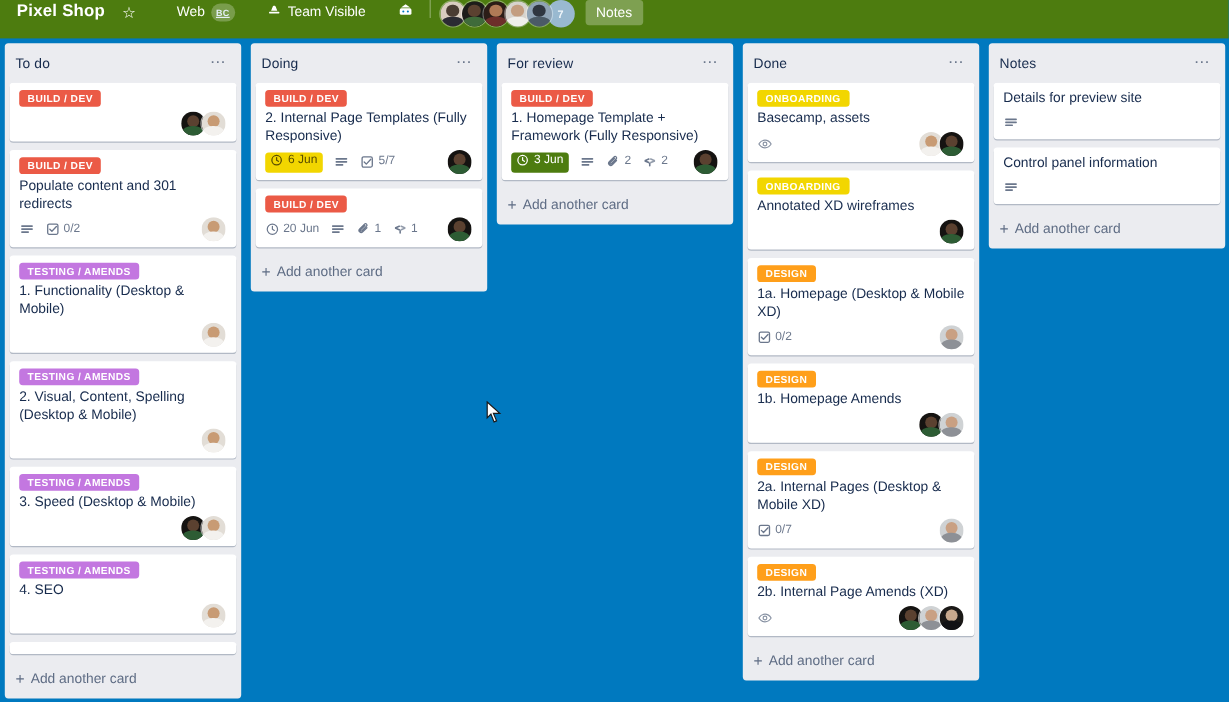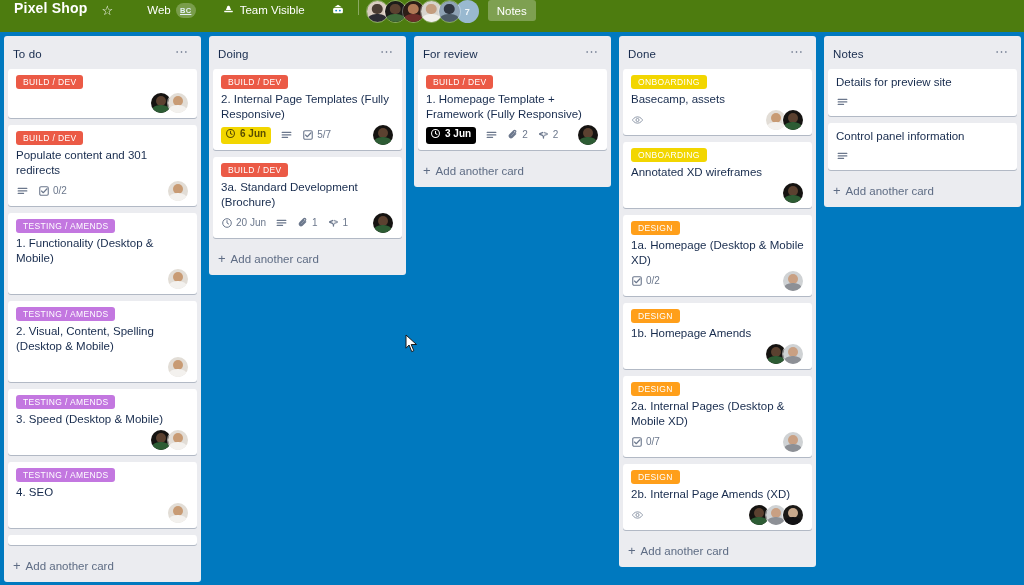--- a/index.html
+++ b/index.html
@@ -155,21 +155,21 @@
     margin-bottom: 7px;
     cursor: pointer;
     position: relative;
   }
   .labels { display: flex; flex-wrap: wrap; gap: 4px; margin-bottom: 3px; }
   .label {
     height: 14px;
     border-radius: 3px;
     padding: 0 7px;
     font-size: 8.5px;
-    font-weight: normal;
+    font-weight: bold;
     letter-spacing: .35px;
     color: #ffffff;
     display: inline-flex;
     align-items: center;
     text-transform: uppercase;
     white-space: nowrap;
   }
   .card-title {
     font-size: 11.5px;
     line-height: 15px;
@@ -195,25 +195,25 @@
   }
   .badge svg { display: block; }
   .due {
     display: inline-flex;
     align-items: center;
     gap: 4px;
     height: 17px;
     padding: 0 5px 4px 4px;
     border-radius: 3px;
     font-size: 10px;
-    font-weight: bold;
+    font-weight: normal;
     color: #fff;
   }
   .due.yellow { background: #f2d600; color: #594d00; }
-  .due.green  { background: #000000; color: #ffffff; }
+  .due.green  { background: #4d7c0f; color: #ffffff; }
   .members { display: flex; align-items: center; justify-content: flex-end; margin-left: auto; }
   .m-av {
     width: 22px; height: 22px;
     border-radius: 50%;
     margin-left: -5px;
     overflow: hidden;
     position: relative;
     flex: none;
     border: 1px solid rgba(255,255,255,.6);
   }
@@ -517,21 +517,20 @@
                     <span class="body" style="background:#2d5c34"></span>
                   </span>
                 </span>
               </div>
             </div>
           </div>
           <div class="card">
             <div class="labels">
               <span class="label" style="background:#eb5a46;">BUILD / DEV</span>
             </div>
-            <div class="card-title">3a. Standard Development (Brochure)</div>
             <div class="badges-row">
               <div class="badges">
                 <span class="badge">
                   <svg width="12" height="12" viewBox="0 0 24 24" fill="none" stroke="#6b778c" stroke-width="2">
                     <circle cx="12" cy="12" r="8.6"></circle>
                     <path d="M12 7.2V12l3.2 2" stroke-linecap="round"></path>
                   </svg>
                   <span>20 Jun</span>
                 </span>
                 <span class="badge">

